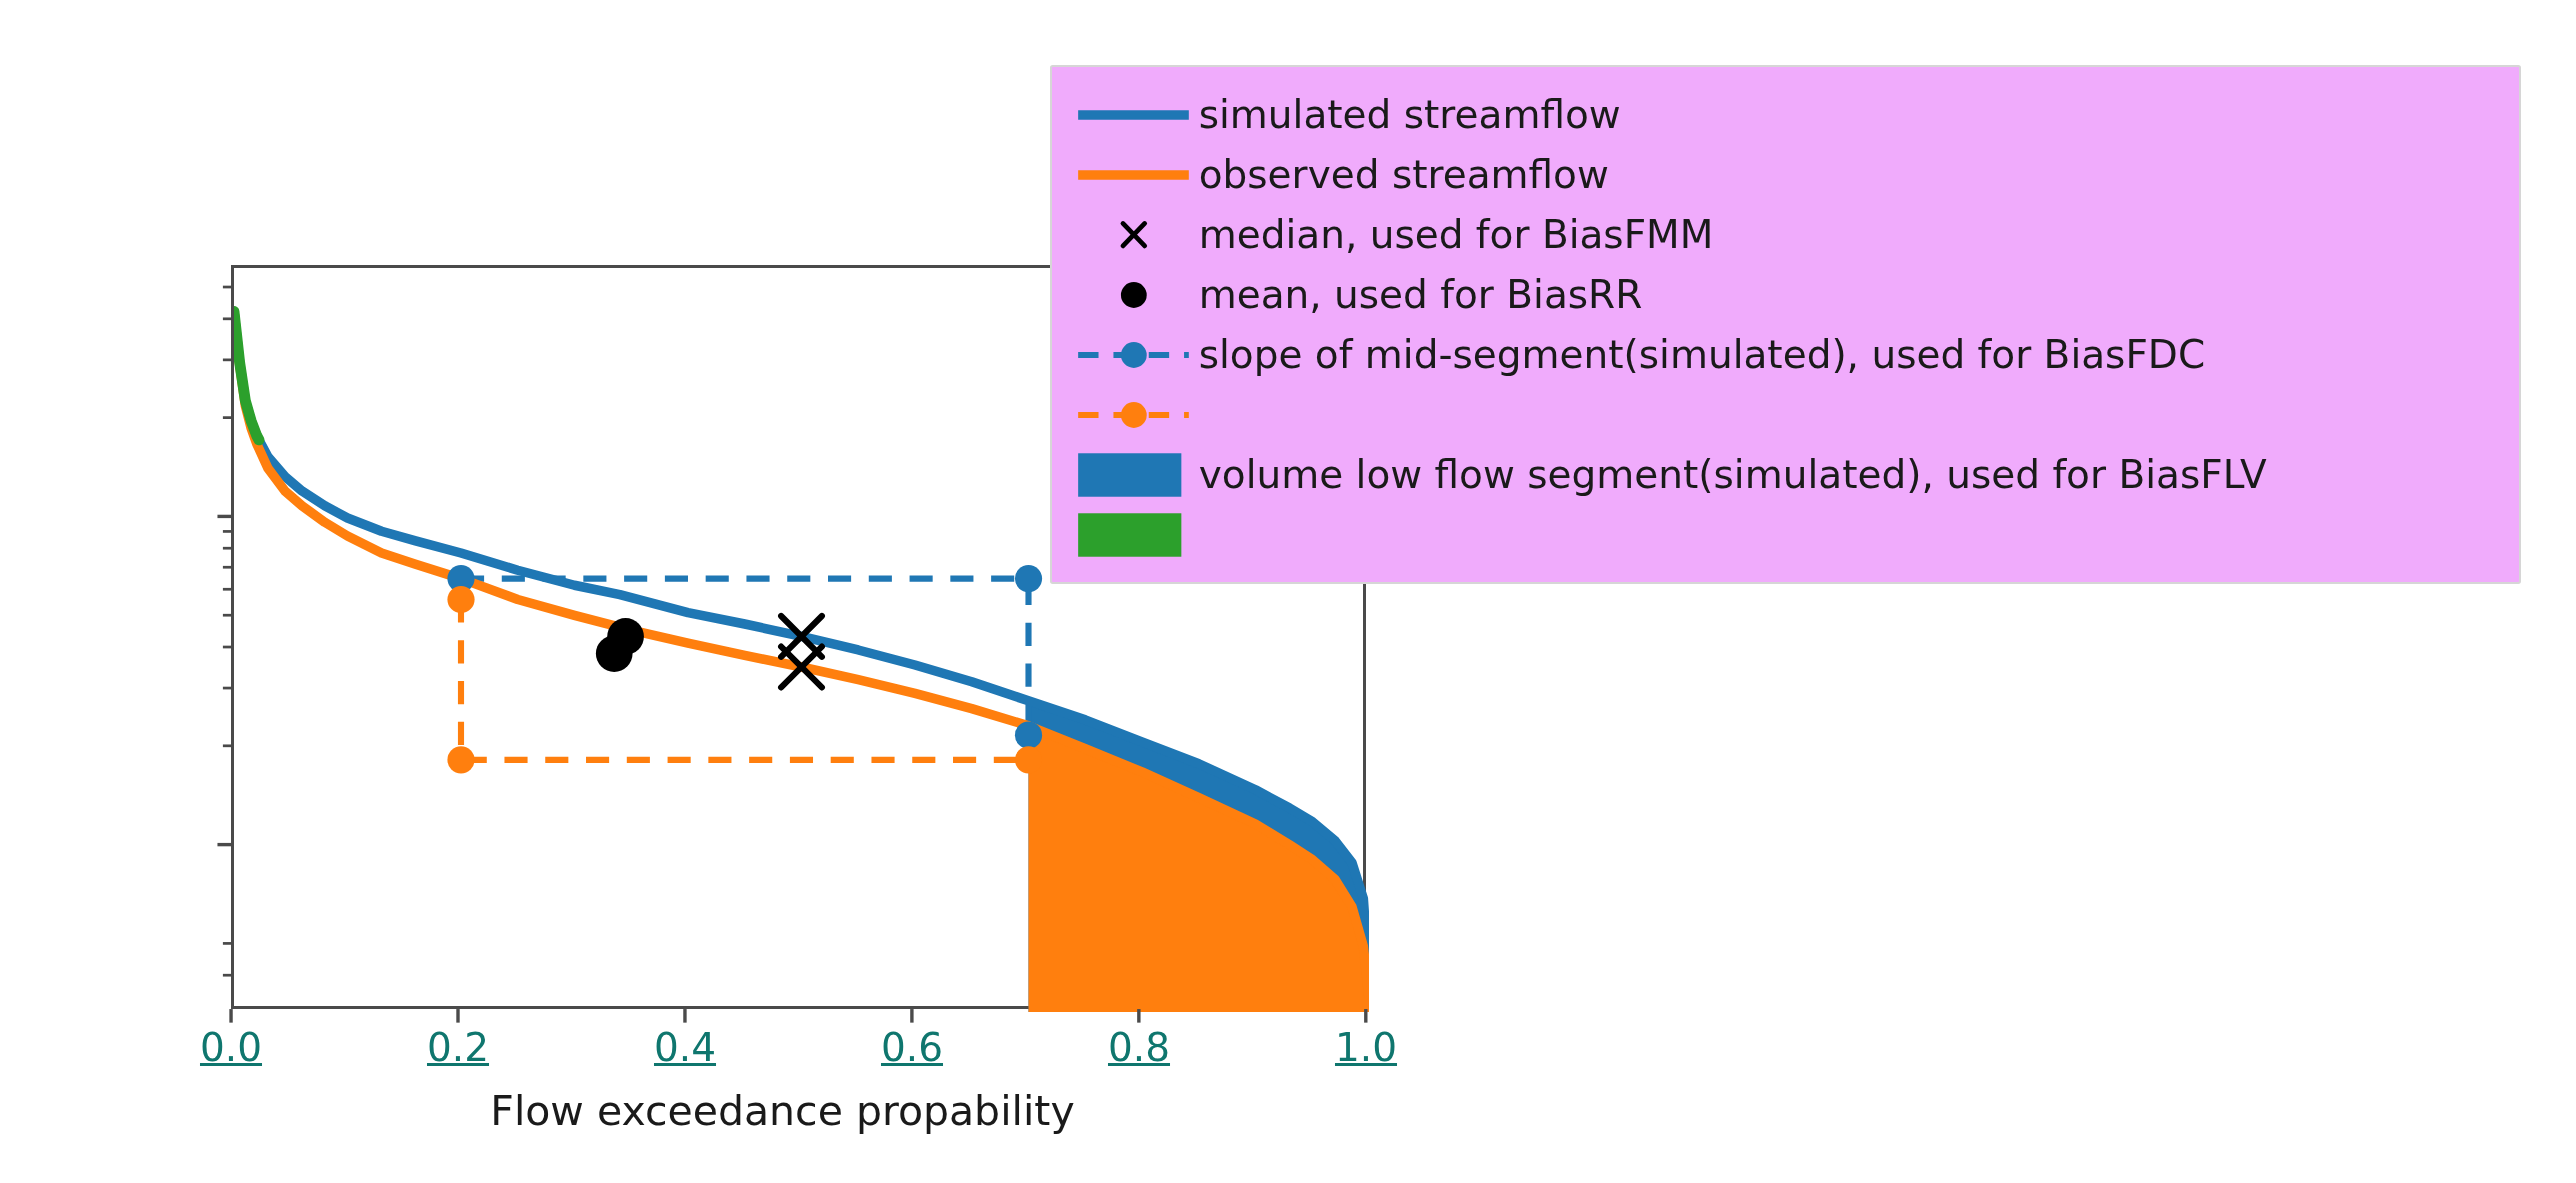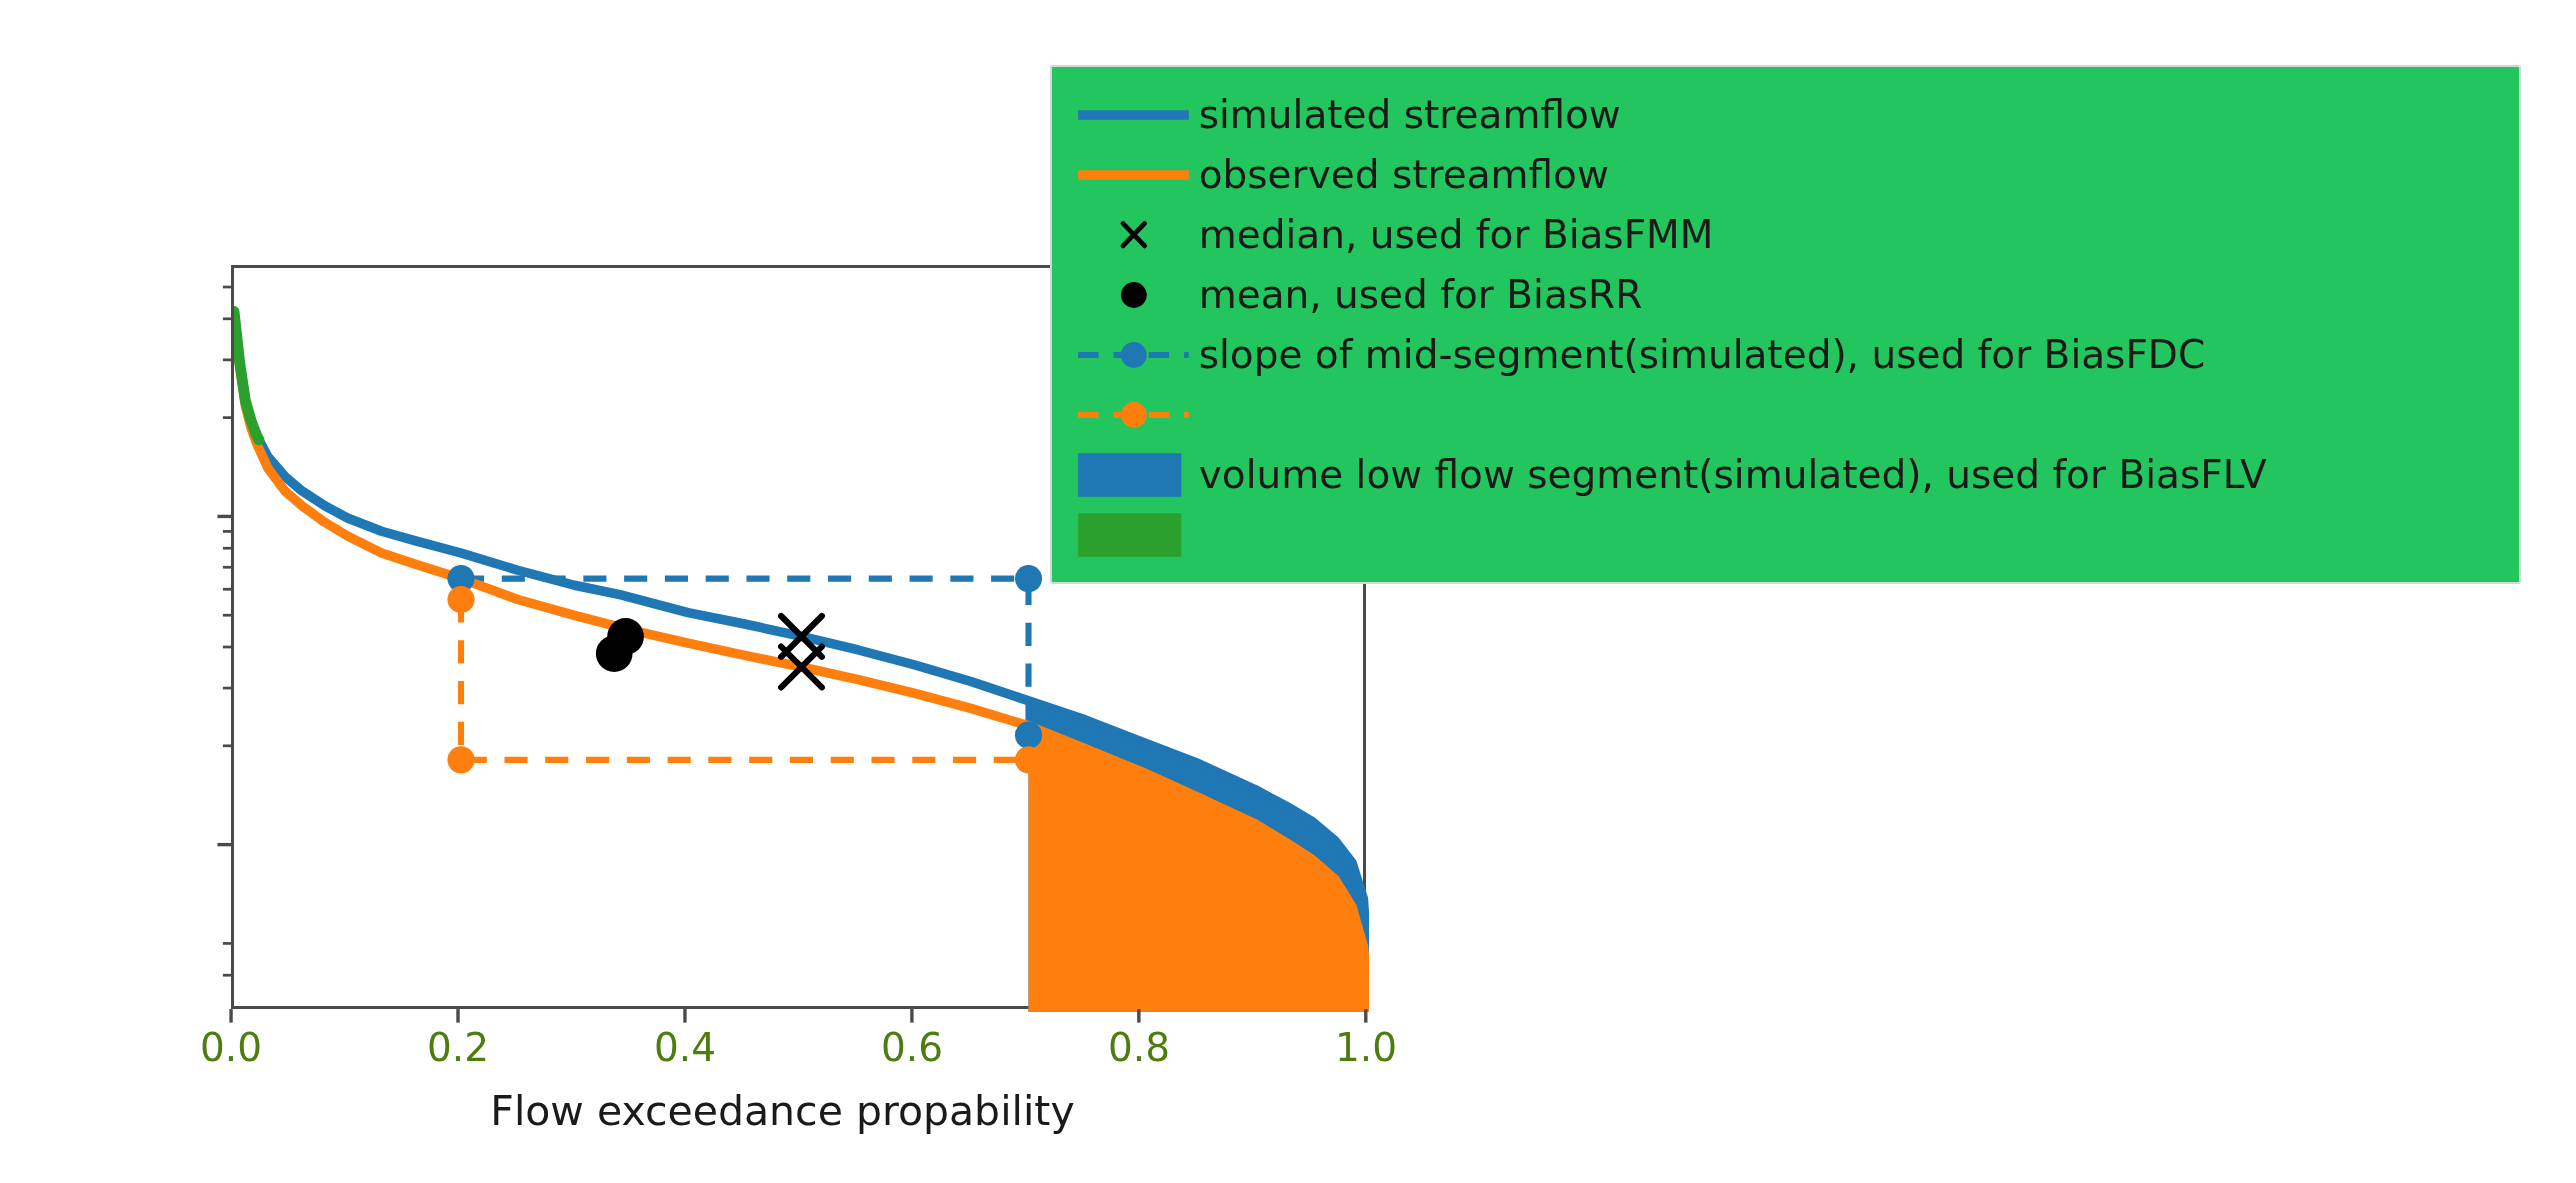--- a/index.html
+++ b/index.html
@@ -27,34 +27,35 @@
     text-align:center;
     font-size:41px;
     color:#1a1a1a;
     white-space:nowrap;
   }
 
   
   .xtick-label{
     position:absolute;
     font-size:39px;
-    color:#4d7c0f;
+    color:#0f766e;
     transform:translateX(-50%);
     top:1025px;
     white-space:nowrap;
+    text-decoration:underline;
   }
   #ytick-holder{position:absolute;left:0;top:0;width:217px;height:1183px;}
 
   
   #legend{
     position:absolute;
     left:1050px; top:65px;
     width:1471px;
     border:2px solid #d6d6d6;
-    background:#22c55e;
+    background:#f0abfc;
     box-sizing:border-box;
     padding:17.7px 20.4px 17.7px 17.7px;
     border-radius:2.7px;
   }
   .legend-row{
     display:flex;
     align-items:center;
     height:60px;
   }
   .legend-key{

